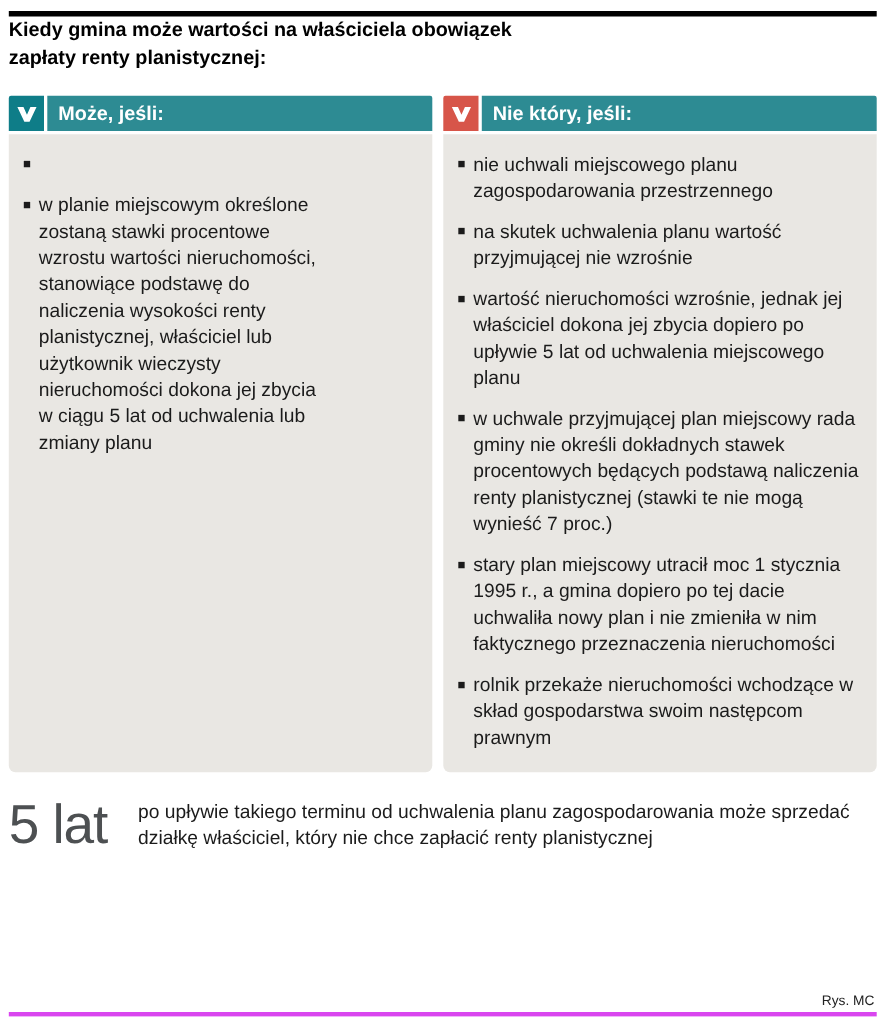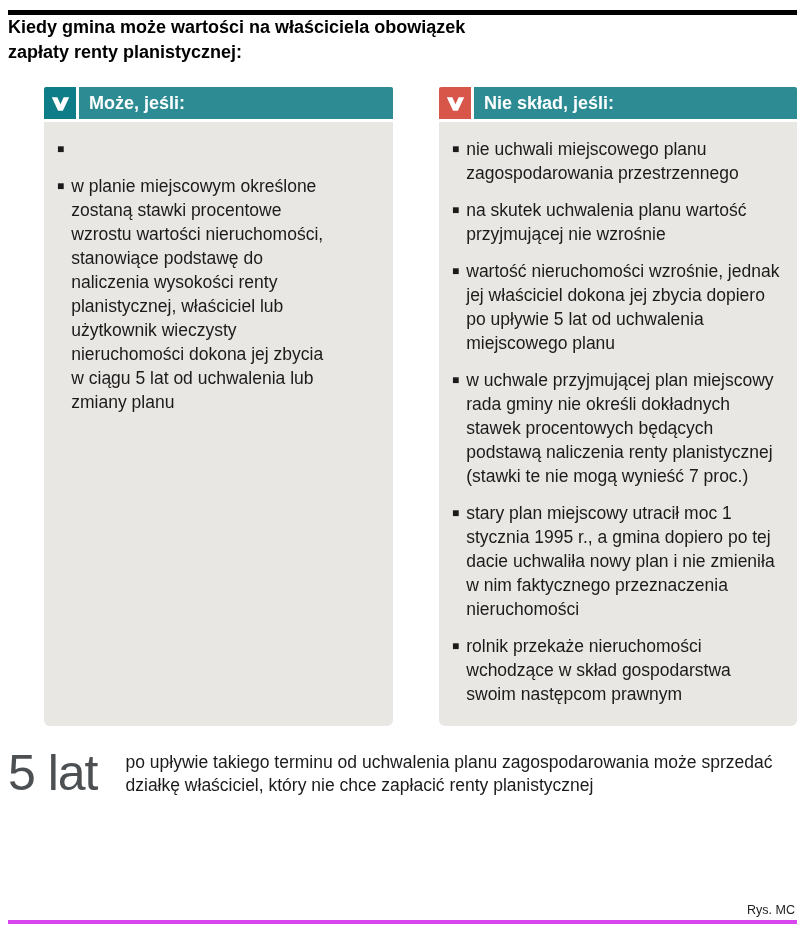--- a/index.html
+++ b/index.html
@@ -20,21 +20,21 @@
   .top-rule{height:5px;background:#000;}
   .title{
     font-size:24px;font-weight:bold;margin:14px 0 18px;
     letter-spacing:-0.2px;color:#000;
   }
   .subtitle{
     font-size:18px;font-weight:bold;margin:0 0 22px;
     max-width:460px;line-height:25px;color:#000;
   }
   .columns{display:grid;grid-template-columns:385px 1fr;gap:10px;}
-  .column{display:flex;flex-direction:column;margin-left:36px;}
+  .column{display:flex;flex-direction:column;}
   .col-header{display:flex;gap:3px;height:32px;margin-bottom:3px;}
   .icon-box{
     width:32px;flex:0 0 32px;display:flex;align-items:center;justify-content:center;
     border-radius:2px 0 0 0;
   }
   .col-can .icon-box{background:var(--teal-dark);}
   .col-cannot .icon-box{background:var(--red);}
   .icon-box svg{width:19px;height:17px;display:block;}
   .bar{
     flex:1;background:var(--teal);color:#fff;font-weight:bold;font-size:18px;
@@ -104,21 +104,21 @@
       </div>
     </div>
 
     <div class="column col-cannot">
       <div class="col-header">
         <div class="icon-box">
           <svg viewBox="0 0 24 20" xmlns="http://www.w3.org/2000/svg">
             <polygon points="1,2 8,2 12,11 16,2 23,2 15,19 9,19" fill="#ffffff"></polygon>
           </svg>
         </div>
-        <div class="bar">Nie skład, jeśli:</div>
+        <div class="bar">Nie który, jeśli:</div>
       </div>
       <div class="col-body">
         <ul class="items">
           <li class="item">
             <span class="bullet">■</span>
             <span class="item-text">nie uchwali miejscowego planu zagospodarowania przestrzennego</span>
           </li>
           <li class="item">
             <span class="bullet">■</span>
             <span class="item-text">na skutek uchwalenia planu wartość przyjmującej nie wzrośnie</span>

